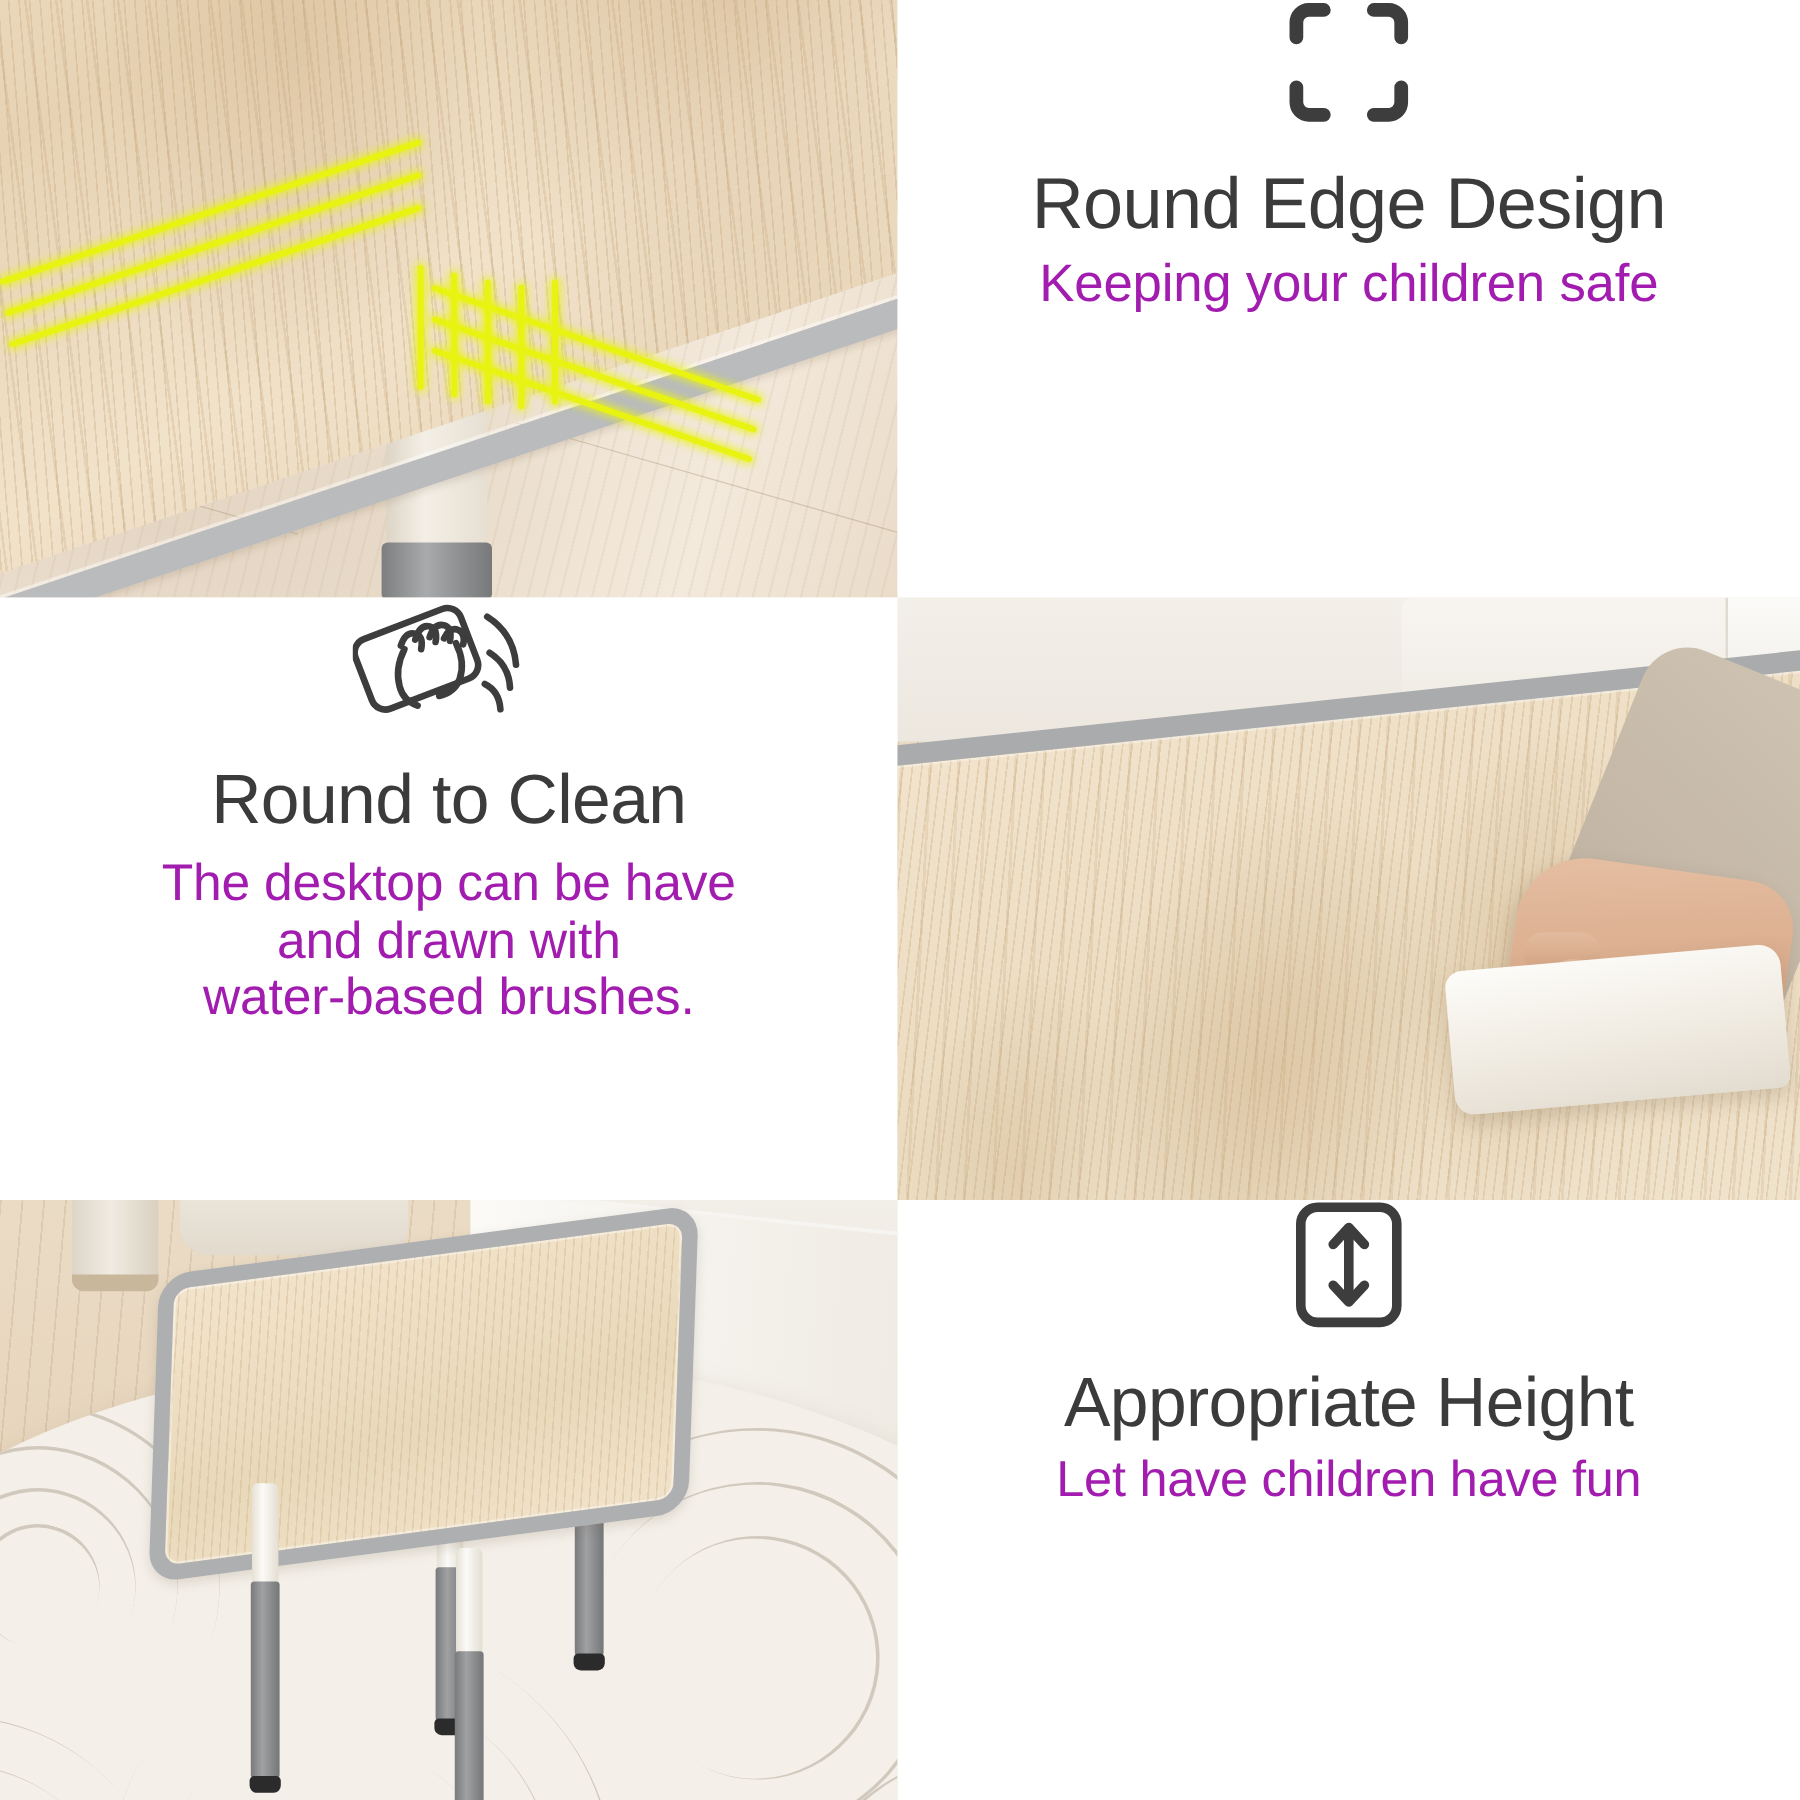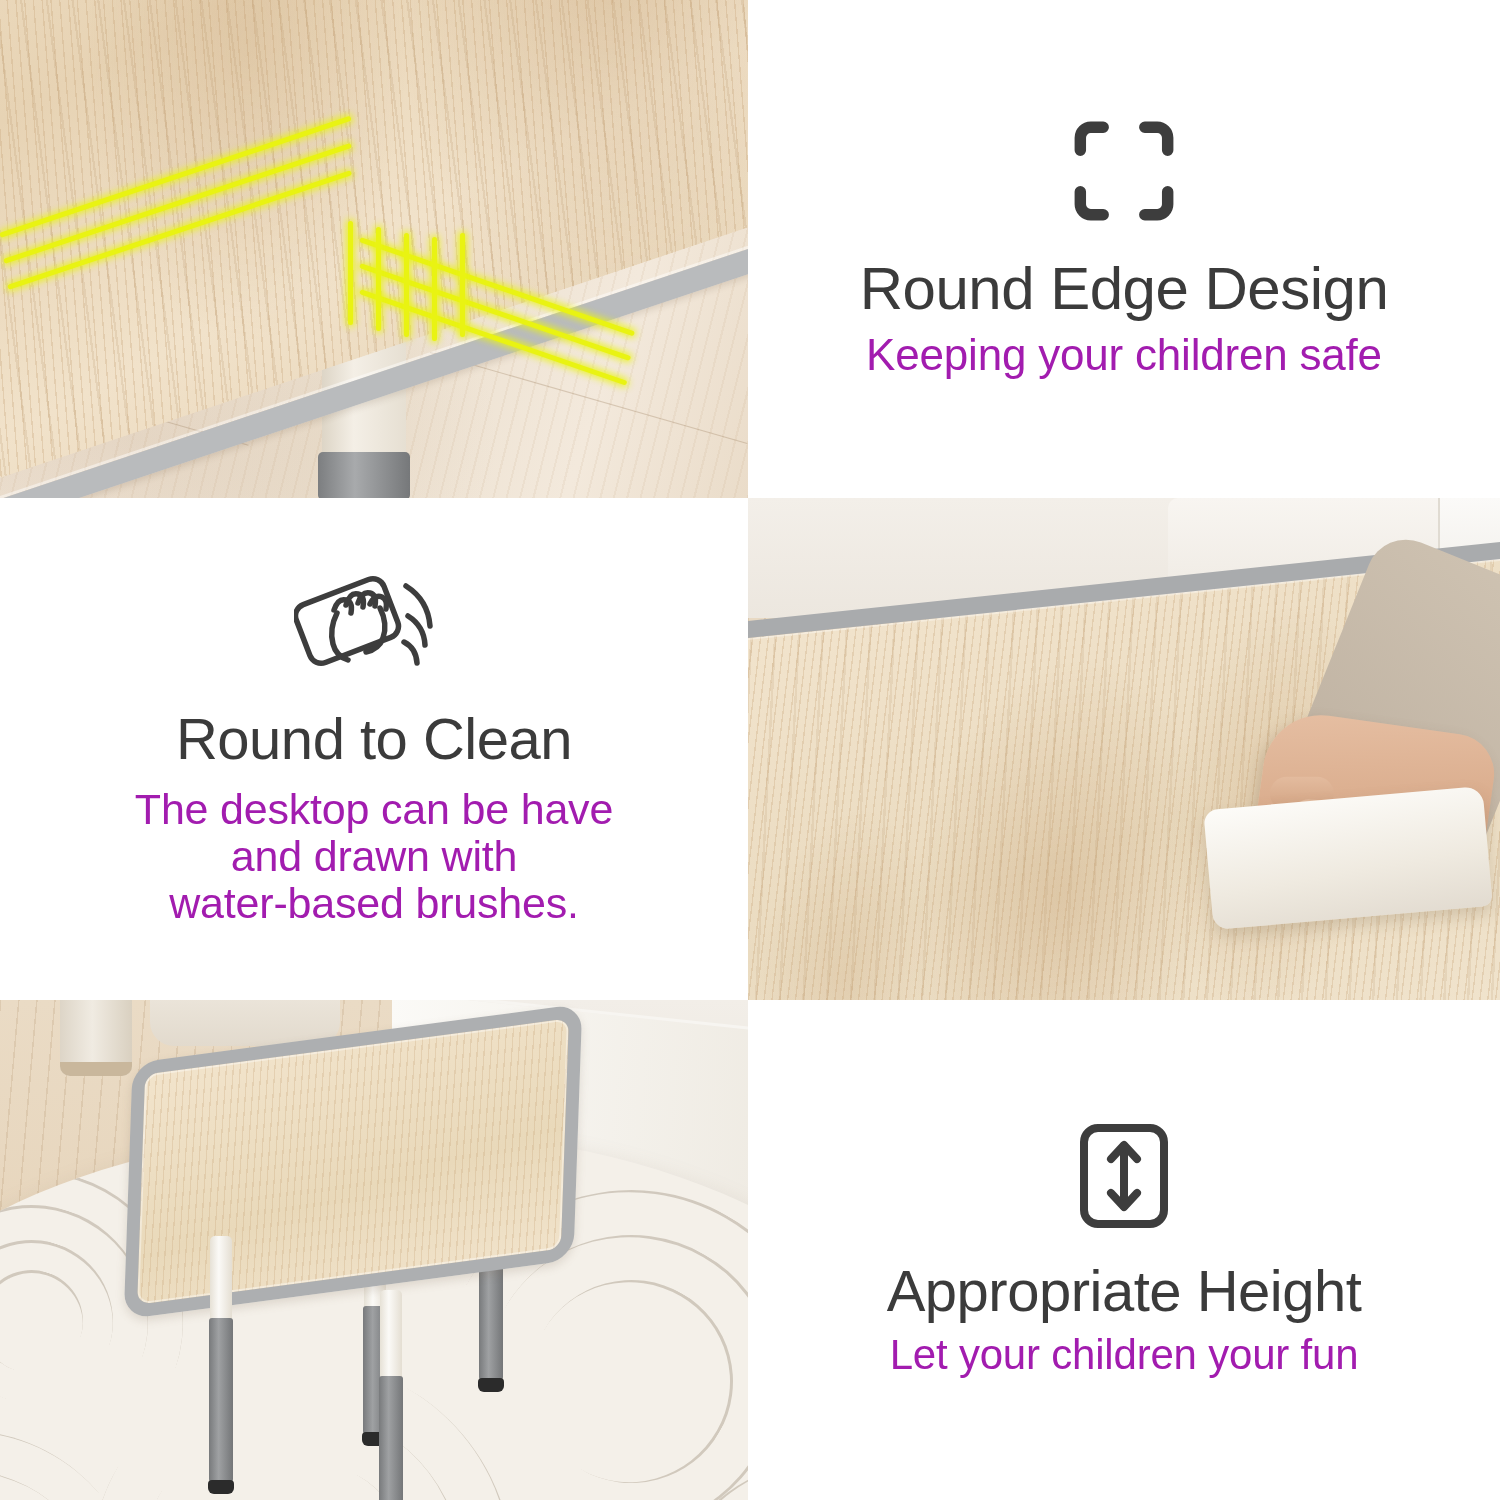--- a/index.html
+++ b/index.html
@@ -14,21 +14,21 @@
     display:grid;
     grid-template-columns:748px 752px;
     grid-template-rows:498px 502px 500px;
     background:#fff;
   }
   .cell{position:relative;overflow:hidden;background:#fff;}
 
   
   .feature{
     display:flex;flex-direction:column;
-    align-items:center;justify-content:center;
+    align-items:center;justify-content:flex-start;
     text-align:center;
     padding:0 16px;
     box-sizing:border-box;
   }
   .feat-icon{display:block;margin-bottom:26px;}
   .feat-title{
     font-size:60px;font-weight:400;letter-spacing:-.5px;
     color:#3b3b3b;line-height:1.06;margin:0 0 10px 0;
     white-space:nowrap;
   }
@@ -472,16 +472,16 @@
   <div class="cell feature panel-height">
     <span class="feat-icon">
       <svg class="icon-svg" width="92" height="108" viewBox="0 0 92 108" fill="none" stroke="#3d3d3d" stroke-width="8" stroke-linecap="round" stroke-linejoin="round">
         <rect x="6" y="6" width="80" height="96" rx="14"></rect>
         <line x1="46" y1="24" x2="46" y2="84"></line>
         <polyline points="33,37 46,23 59,37"></polyline>
         <polyline points="33,71 46,85 59,71"></polyline>
       </svg>
     </span>
     <h2 class="feat-title">Appropriate Height</h2>
-    <p class="feat-sub">Let your children your fun</p>
+    <p class="feat-sub">Let have children have fun</p>
   </div>
 
 </div>
 
 </body></html>

